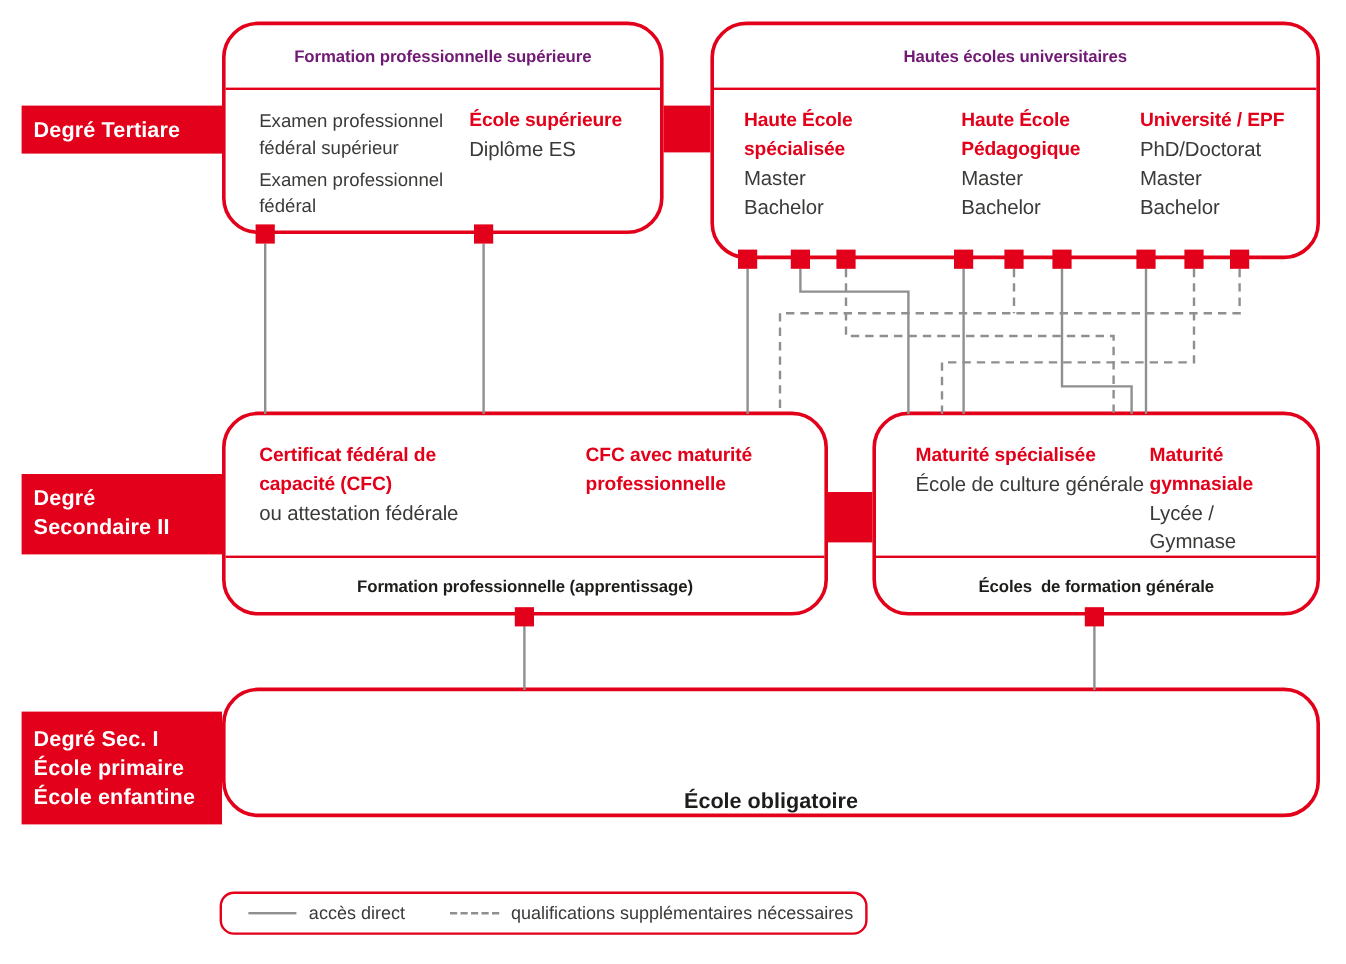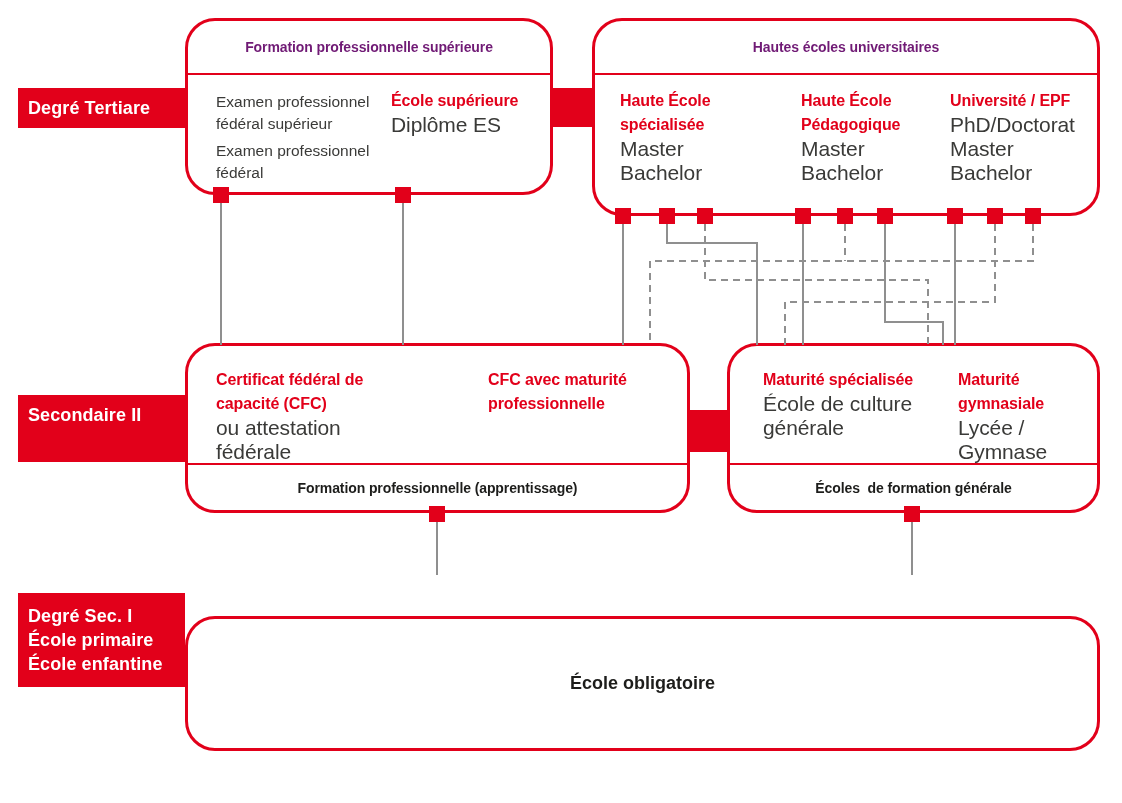--- a/index.html
+++ b/index.html
@@ -20,24 +20,24 @@
   
   .rbox{position:absolute;background:#fff;border:3px solid #e2001a;border-radius:30px;box-sizing:border-box;}
   .rbox .boxtitle{
     position:absolute;left:0;right:0;top:0;height:52px;display:flex;align-items:center;justify-content:center;
     border-bottom:2px solid #e2001a;font-size:14px;font-weight:700;color:#701a75;letter-spacing:-.1px;
   }
   #box-fps{left:185px;top:18px;width:368px;height:177px;}
   #box-heu{left:592px;top:18px;width:508px;height:198px;}
   #box-cfc{left:185px;top:343px;width:505px;height:170px;}
   #box-efg{left:727px;top:343px;width:373px;height:170px;}
-  #box-eo{left:185px;top:573px;width:915px;height:135px;display:flex;align-items:center;justify-content:center;margin-top:43px;}
+  #box-eo{left:185px;top:573px;width:915px;height:108px;display:flex;align-items:flex-end;justify-content:center;}
   .col{position:absolute;}
   .redname{font-size:16px;font-weight:700;color:#e2001a;line-height:24px;letter-spacing:-.1px;}
-  .gtext{font-size:21px;color:#3a3a38;line-height:24px;letter-spacing:-.1px;}
+  .gtext{font-size:17px;color:#3a3a38;line-height:24px;letter-spacing:-.1px;}
   .fps-item{width:165px;font-size:15.5px;line-height:22px;margin-bottom:5px;color:#3a3a38;}
   .sep{position:absolute;left:0;right:0;height:2px;background:#e2001a;}
   .boxfooter{
     position:absolute;left:0;right:0;display:flex;align-items:center;justify-content:center;
     font-size:14px;font-weight:700;color:#1d1d1b;white-space:pre-wrap;letter-spacing:-.1px;
   }
   #eo-title{font-size:18px;font-weight:700;color:#1d1d1b;}
   
   #legend{
     position:absolute;left:183px;top:743px;width:540px;height:36px;box-sizing:border-box;
@@ -52,20 +52,21 @@
 </style>
 </head>
 <body>
 
 <div id="stage">
 
   <div class="band" id="band-tertiary">
     <div class="bline">Degré Tertiare</div>
   </div>
   <div class="band" id="band-sec2">
+    <div class="bline">Degré</div>
     <div class="bline">Secondaire II</div>
   </div>
   <div class="band" id="band-sec1">
     <div class="bline">Degré Sec. I</div>
     <div class="bline">École primaire</div>
     <div class="bline">École enfantine</div>
   </div>
 
   <div class="redblock" id="conn-top"></div>
   <div class="redblock" id="conn-mid"></div>
@@ -124,20 +125,26 @@
       <div class="gtext">Lycée / Gymnase</div>
     </div>
     <div class="sep" style="top:117px;"></div>
     <div class="boxfooter" style="top:119px;bottom:0;">Écoles  de formation générale</div>
   </div>
 
   <div class="rbox" id="box-eo">
     <div id="eo-title">École obligatoire</div>
   </div>
 
+  <div id="legend">
+    <div class="lg-solid"></div>
+    <div class="lg-label">accès direct</div>
+    <div class="lg-dashed" id="legend-label-dashed-wrap"></div>
+    <div class="lg-label">qualifications supplémentaires nécessaires</div>
+  </div>
 
   <svg id="overlay" xmlns="http://www.w3.org/2000/svg">
       <polyline points="221,203 221,345" fill="none" stroke="#8f8f8f" stroke-width="2"></polyline>
       <polyline points="403,203 403,345" fill="none" stroke="#8f8f8f" stroke-width="2"></polyline>
       <polyline points="623,224 623,345" fill="none" stroke="#8f8f8f" stroke-width="2"></polyline>
       <polyline points="667,224 667,243 757,243 757,345" fill="none" stroke="#8f8f8f" stroke-width="2"></polyline>
       <polyline points="803,224 803,345" fill="none" stroke="#8f8f8f" stroke-width="2"></polyline>
       <polyline points="885,224 885,322 943,322 943,345" fill="none" stroke="#8f8f8f" stroke-width="2"></polyline>
       <polyline points="955,224 955,345" fill="none" stroke="#8f8f8f" stroke-width="2"></polyline>
       <polyline points="437,521 437,575" fill="none" stroke="#8f8f8f" stroke-width="2"></polyline>

